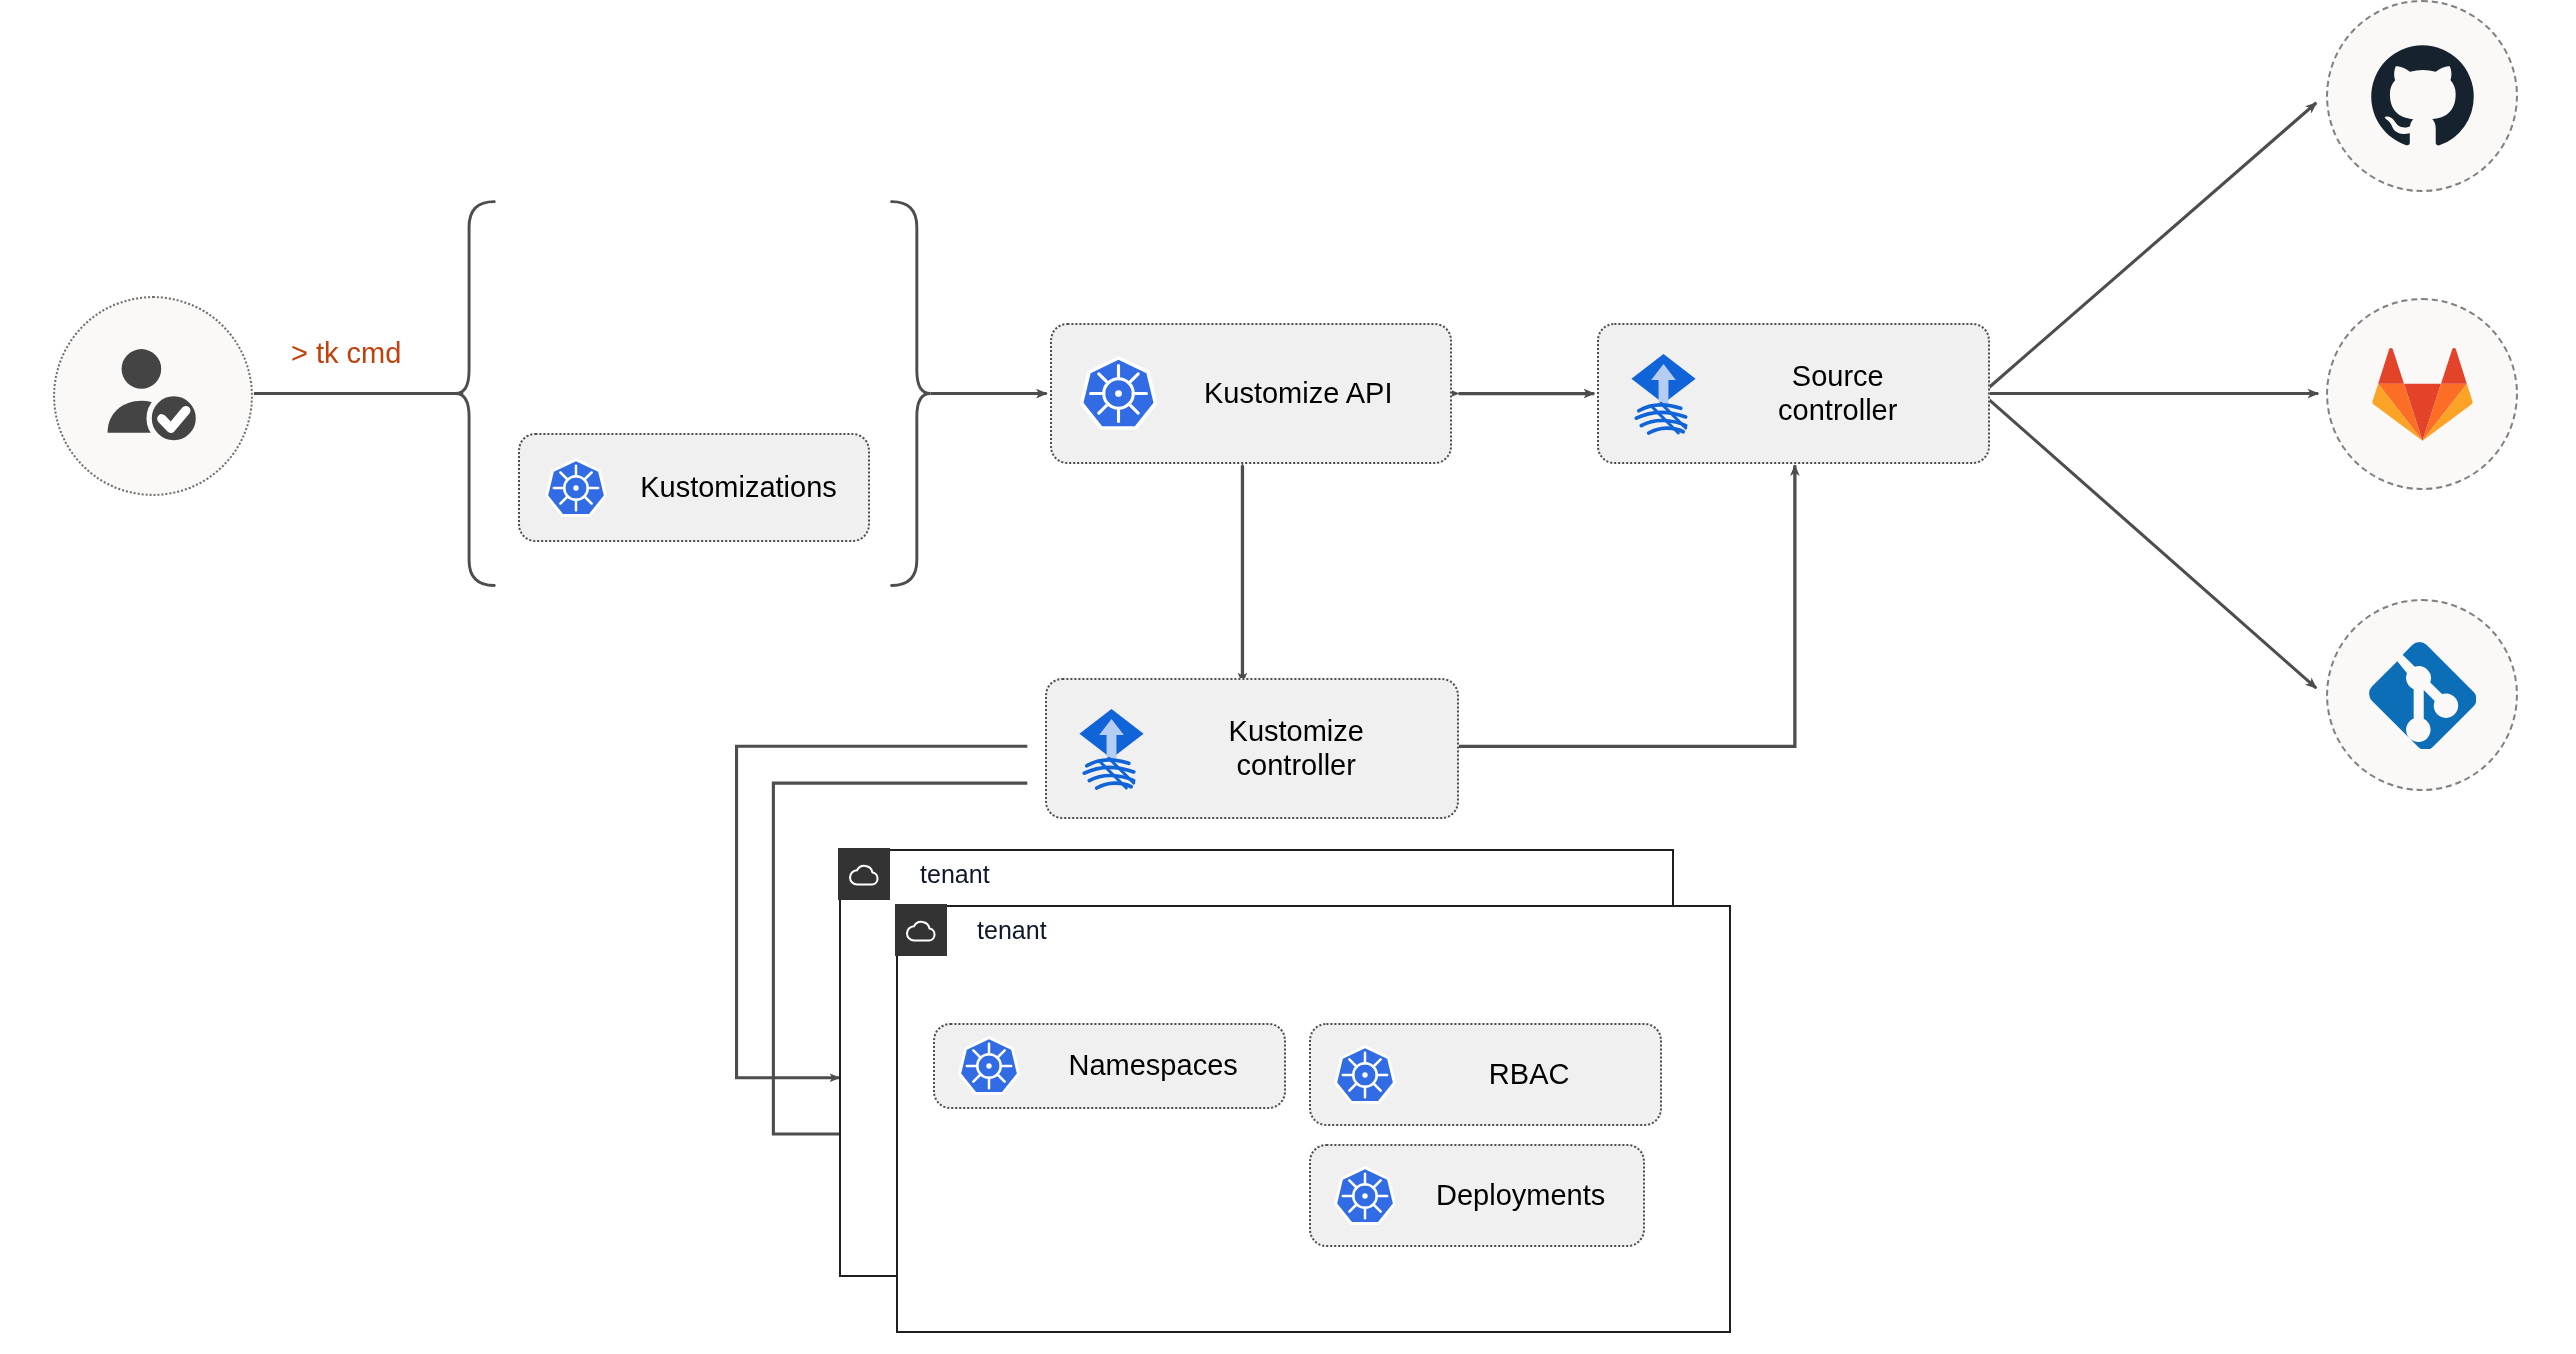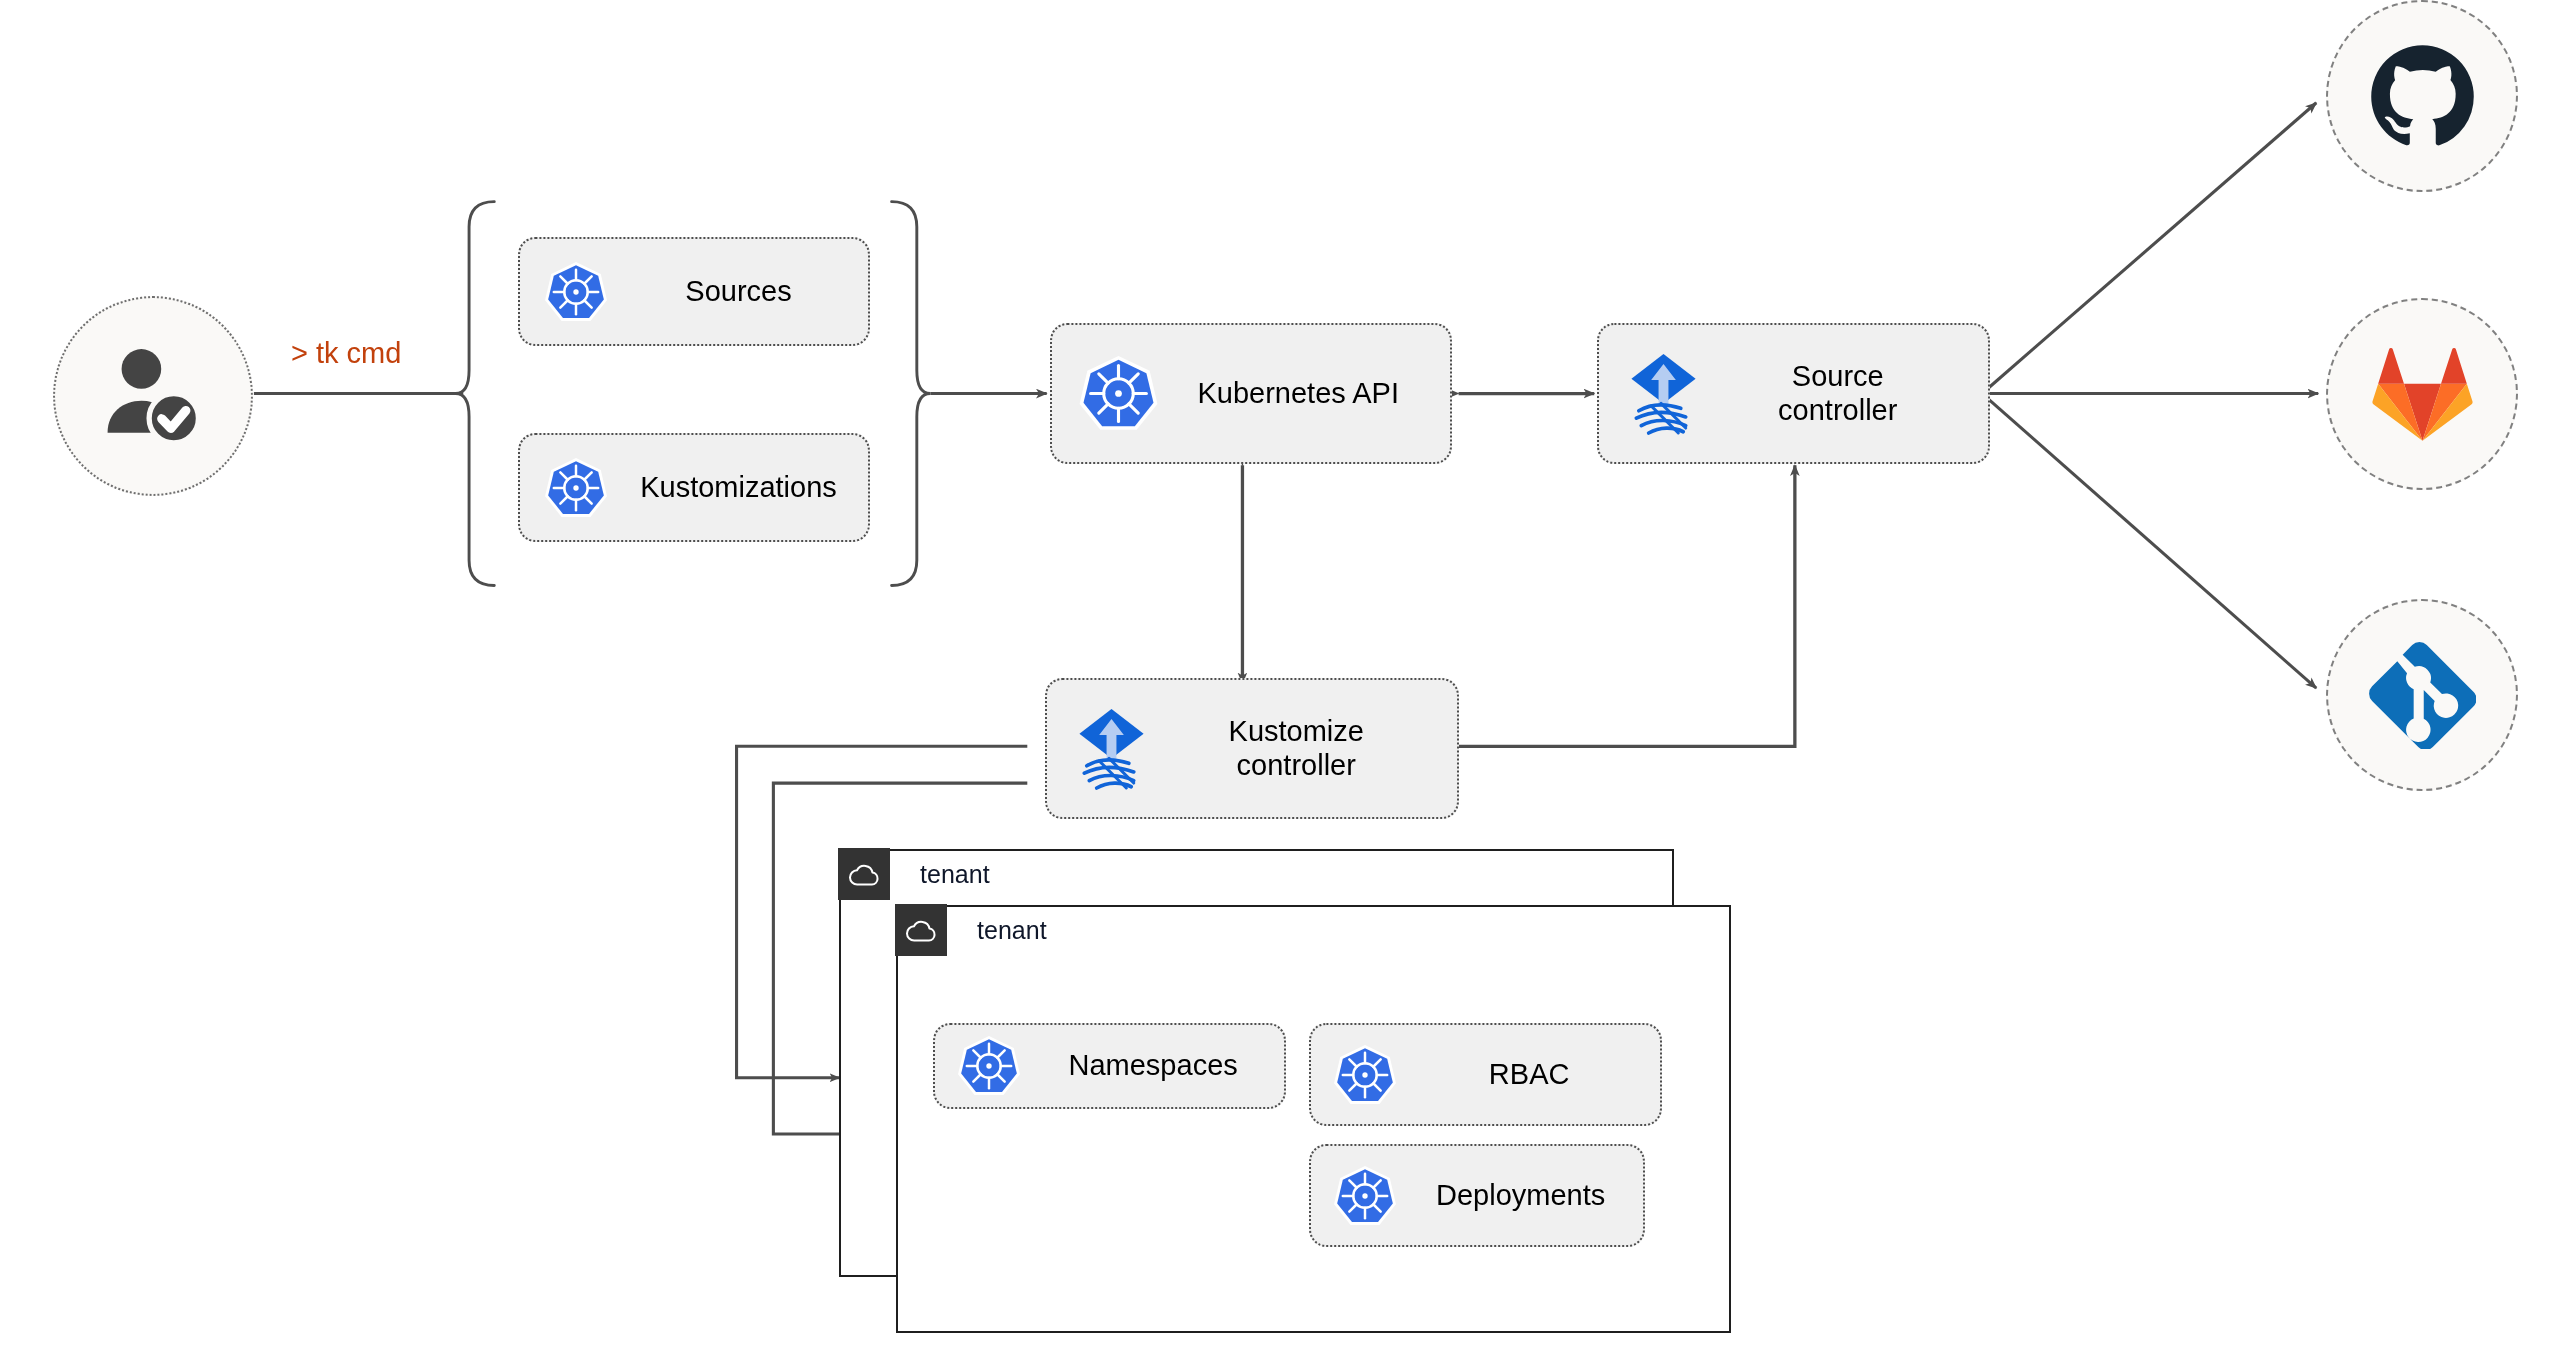--- a/index.html
+++ b/index.html
@@ -113,41 +113,20 @@
     <svg width="116" height="116" viewBox="0 0 24 24">
       <circle cx="9.6" cy="6.4" r="4.1" fill="#444444"></circle>
       <path d="M2.6 19.6c0-4.1 3.2-6.6 7-6.6 3.1 0 5.7 1.6 6.7 4.2l-1.4 2.4H2.6z" fill="#444444"></path>
       <circle cx="16.3" cy="16.6" r="5.1" fill="#444444" stroke="#faf9f7" stroke-width="1.1"></circle>
       <path d="M13.8 16.7l1.9 2 3.1-3.7" fill="none" stroke="#ffffff" stroke-width="1.9" stroke-linecap="round" stroke-linejoin="round"></path>
     </svg>
   </div>
 
   <div class="cmdlabel" style="left:291px;top:337px;">&gt; tk cmd</div>
 
-  <div class="card" style="left:518px;top:237px;width:352px;height:109px;">
-    <span class="ico" style="margin-left:23px;">
-      <svg width="66" height="66" viewBox="0 0 64 64">
-        <path d="M32 3 L56 14.5 L62 40 L46 60 H18 L2 40 L8 14.5 Z" fill="#ffffff"></path>
-        <path d="M32 6 L53.5 16.3 L59 39.2 L44.6 57.2 H19.4 L5 39.2 L10.5 16.3 Z" fill="#326CE5"></path>
-        <g fill="none" stroke="#ffffff" stroke-width="2.4" stroke-linecap="round">
-          <circle cx="32" cy="32" r="11.4"></circle>
-          <circle cx="32" cy="32" r="2.6" fill="#ffffff" stroke="none"></circle>
-          <path d="M32 20.6 V10.5"></path>
-            <path d="M32 43.4 V53.5"></path>
-          <path d="M20.6 32 H10.5"></path>
-            <path d="M43.4 32 H53.5"></path>
-          <path d="M24 24 L16.8 16.8"></path>
-            <path d="M40 40 L47.2 47.2"></path>
-          <path d="M40 24 L47.2 16.8"></path>
-            <path d="M24 40 L16.8 47.2"></path>
-        </g>
-      </svg>
-    </span>
-    <span class="lbl">Sources</span>
-  </div>
 
   <div class="card" style="left:518px;top:433px;width:352px;height:109px;">
     <span class="ico" style="margin-left:23px;">
       <svg width="66" height="66" viewBox="0 0 64 64">
         <path d="M32 3 L56 14.5 L62 40 L46 60 H18 L2 40 L8 14.5 Z" fill="#ffffff"></path>
         <path d="M32 6 L53.5 16.3 L59 39.2 L44.6 57.2 H19.4 L5 39.2 L10.5 16.3 Z" fill="#326CE5"></path>
         <g fill="none" stroke="#ffffff" stroke-width="2.4" stroke-linecap="round">
           <circle cx="32" cy="32" r="11.4"></circle>
           <circle cx="32" cy="32" r="2.6" fill="#ffffff" stroke="none"></circle>
           <path d="M32 20.6 V10.5"></path>
@@ -176,21 +155,21 @@
             <path d="M32 43.4 V53.5"></path>
           <path d="M20.6 32 H10.5"></path>
             <path d="M43.4 32 H53.5"></path>
           <path d="M24 24 L16.8 16.8"></path>
             <path d="M40 40 L47.2 47.2"></path>
           <path d="M40 24 L47.2 16.8"></path>
             <path d="M24 40 L16.8 47.2"></path>
         </g>
       </svg>
     </span>
-    <span class="lbl" style="padding-right:13.6px;">Kubernetes API</span>
+    <span class="lbl" style="padding-right:13.6px;">Kustomize API</span>
   </div>
 
   <div class="card" style="left:1597px;top:323px;width:393px;height:141px;">
     <span class="ico" style="margin-left:25px;">
       <svg width="79" height="89" viewBox="0 0 64 72">
         <path d="M32 4 L58 24 L32 44 L6 24 Z" fill="#1064d8"></path>
         <path d="M32 12 L42 25 H36 V46 H28 V25 H22 Z" fill="#b5cdf2"></path>
         <g fill="none" stroke="#1064d8" stroke-width="3" stroke-linecap="round">
           <path d="M12 50 C22 44, 34 44, 46 48"></path>
           <path d="M10 56 C22 50, 36 50, 50 55"></path>

